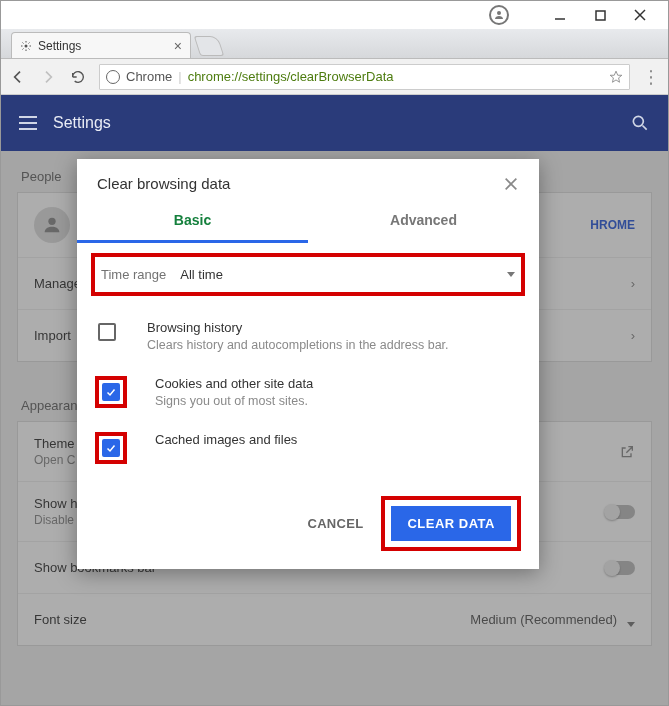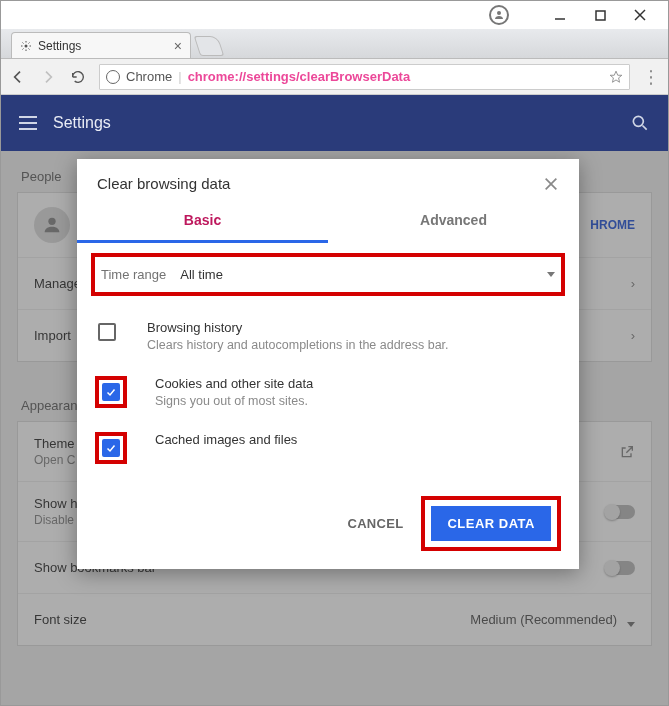--- a/index.html
+++ b/index.html
@@ -19,21 +19,21 @@
 .tabstrip .newtab { width: 24px; height: 20px; background: #e3e5e8; border: 1px solid #bbb; border-radius: 3px 8px 3px 3px; margin-left: 6px; margin-bottom: 2px; transform: skewX(18deg); }
 
 
 .addrbar { height: 36px; background: #f1f1f1; border-bottom: 1px solid #ccc; display: flex; align-items: center; padding: 0 8px; gap: 12px; }
 .addrbar .navicon { width: 18px; height: 18px; color: #555; display: flex; align-items: center; justify-content: center; }
 .addrbar .navicon.disabled { color: #c0c0c0; }
 .omnibox { flex: 1; height: 26px; background: #fff; border: 1px solid #ccc; border-radius: 1px; display: flex; align-items: center; padding: 0 6px; font-size: 13px; gap: 6px; }
 .omnibox .chrome-icon { width: 14px; height: 14px; border-radius: 50%; border: 1.5px solid #666; position: relative; }
 .omnibox .label-chrome { color: #555; }
 .omnibox .sep { color: #ccc; }
-.omnibox .url { color: #ec4899; font-weight: bold; }
+.omnibox .url { color: #4d7c0f; }
 .omnibox .star { margin-left: auto; color: #888; width: 14px; height: 14px; }
 .addrbar .menu-dots { color: #888; font-size: 18px; line-height: 10px; }
 
 
 .settings-header { height: 56px; background: #2a3b7a; color: #d0d6e6; display: flex; align-items: center; padding: 0 18px; gap: 16px; }
 .hamburger { width: 18px; height: 14px; display: flex; flex-direction: column; justify-content: space-between; }
 .hamburger span { height: 2px; background: #d0d6e6; width: 100%; }
 .settings-title { font-size: 16px; color: #e9ecf5; }
 .settings-header .search { margin-left: auto; }
 
@@ -49,27 +49,27 @@
 .avatar-big { width: 36px; height: 36px; border-radius: 50%; background: #ddd; margin-right: 14px; display: flex; align-items: center; justify-content: center; }
 .avatar-big svg { width: 22px; height: 22px; fill: #888; }
 .chrome-badge { color: #2a5adb; font-weight: 600; font-size: 12px; }
 .chev { color: #888; }
 .ext-icon { width: 16px; height: 16px; color: #888; }
 .toggle { width: 30px; height: 14px; background: #bbb; border-radius: 8px; position: relative; }
 .toggle::after { content: ""; position: absolute; width: 16px; height: 16px; background: #eee; border-radius: 50%; top: -1px; left: -1px; box-shadow: 0 1px 2px rgba(0,0,0,.3); }
 .select-fake { color: #555; font-size: 13px; display: flex; align-items: center; gap: 20px; }
 
 
-.dialog { position: absolute; left: 76px; top: 8px; width: 502px; background: #fff; box-shadow: 0 4px 20px rgba(0,0,0,.35); z-index: 10; padding-bottom: 18px; }
+.dialog { position: absolute; left: 76px; top: 8px; width: 462px; background: #fff; box-shadow: 0 4px 20px rgba(0,0,0,.35); z-index: 10; padding-bottom: 18px; }
 .dialog .d-head { display: flex; align-items: center; padding: 16px 20px 10px; }
 .dialog .d-title { font-size: 15px; color: #333; }
 .dialog .d-close { margin-left: auto; color: #888; width: 16px; height: 16px; }
 .tabs { display: flex; }
 .tabbtn { flex: 1; text-align: center; padding: 10px 0 12px; font-size: 14px; color: #777; font-weight: 600; }
-.tabbtn.active { color: #be185d; border-bottom: 3px solid #2a67e8; text-align: center; }
+.tabbtn.active { color: #15803d; border-bottom: 3px solid #2a67e8; text-align: center; }
 .time-row { margin: 10px 14px 0; padding: 10px 6px; display: flex; align-items: center; gap: 14px; }
 .time-row .tlabel { font-size: 13px; color: #737373; }
 .time-select { flex: 1; display: flex; align-items: center; font-size: 13px; color: #333; }
 .time-select .caret { margin-left: auto; color: #777; border-left: 4px solid transparent; border-right: 4px solid transparent; border-top: 5px solid #777; width: 0; height: 0; }
 .red-box { border: 4px solid #d40000; }
 .items { padding: 12px 18px 20px; }
 .item { display: flex; gap: 28px; padding: 12px 0; }
 .chk { width: 18px; height: 18px; border: 2px solid #666; border-radius: 2px; flex: 0 0 18px; display: flex; align-items: center; justify-content: center; background: #fff; }
 .chk.checked { background: #2a67e8; border-color: #2a67e8; }
 .chk.checked svg { width: 12px; height: 12px; stroke: #fff; stroke-width: 3; fill: none; }

